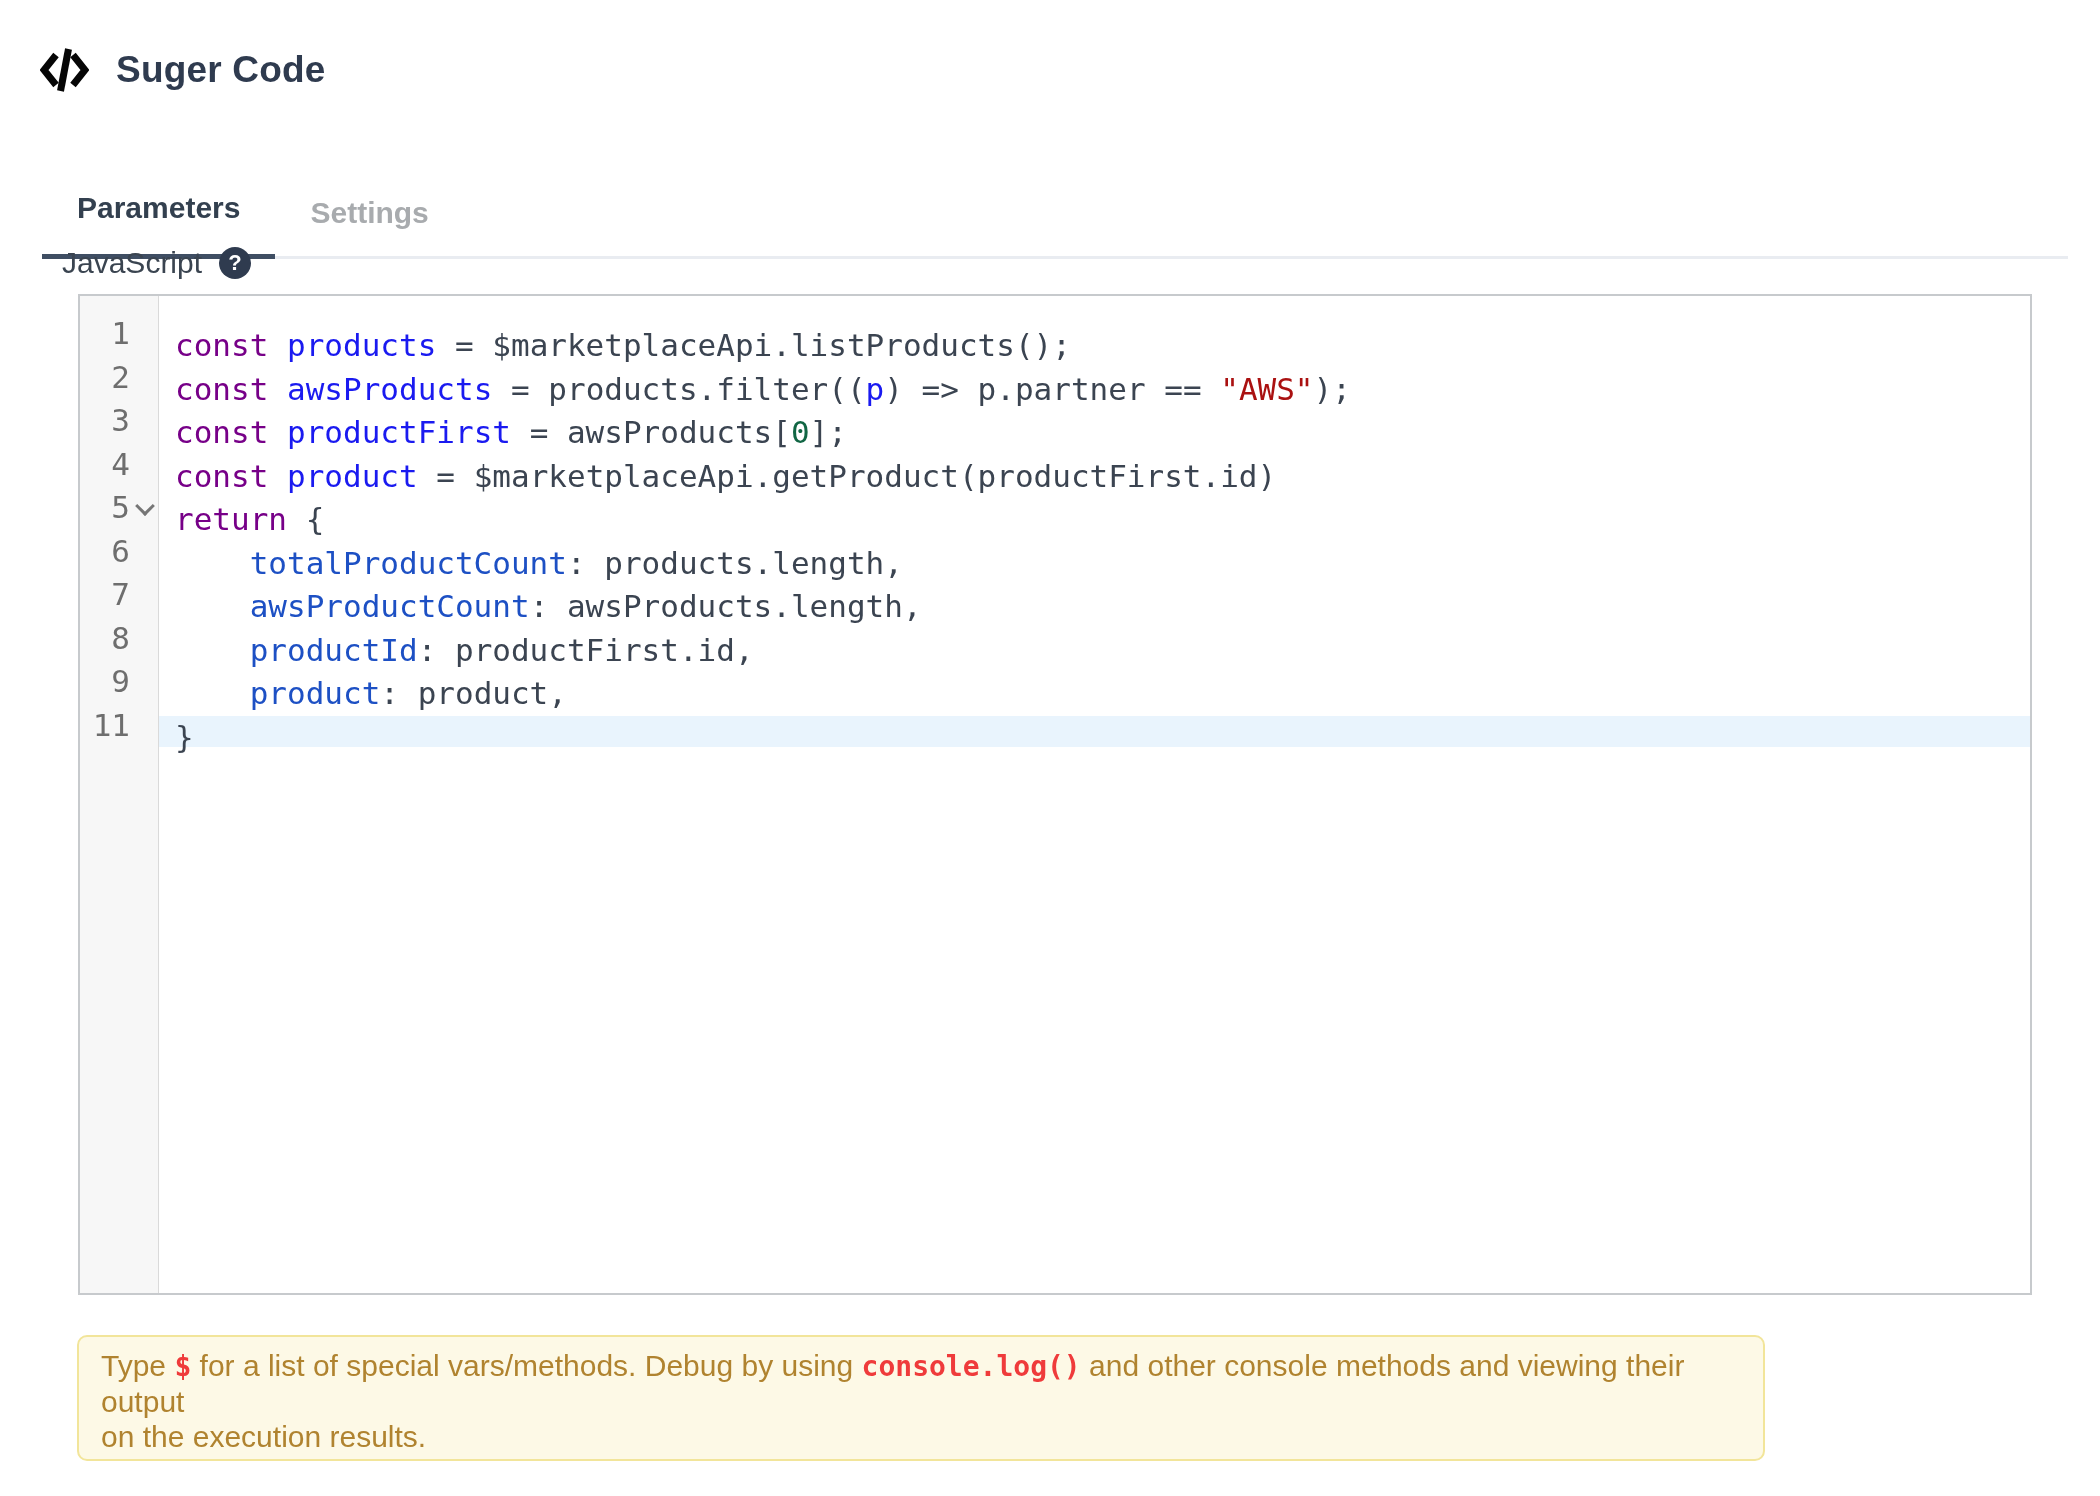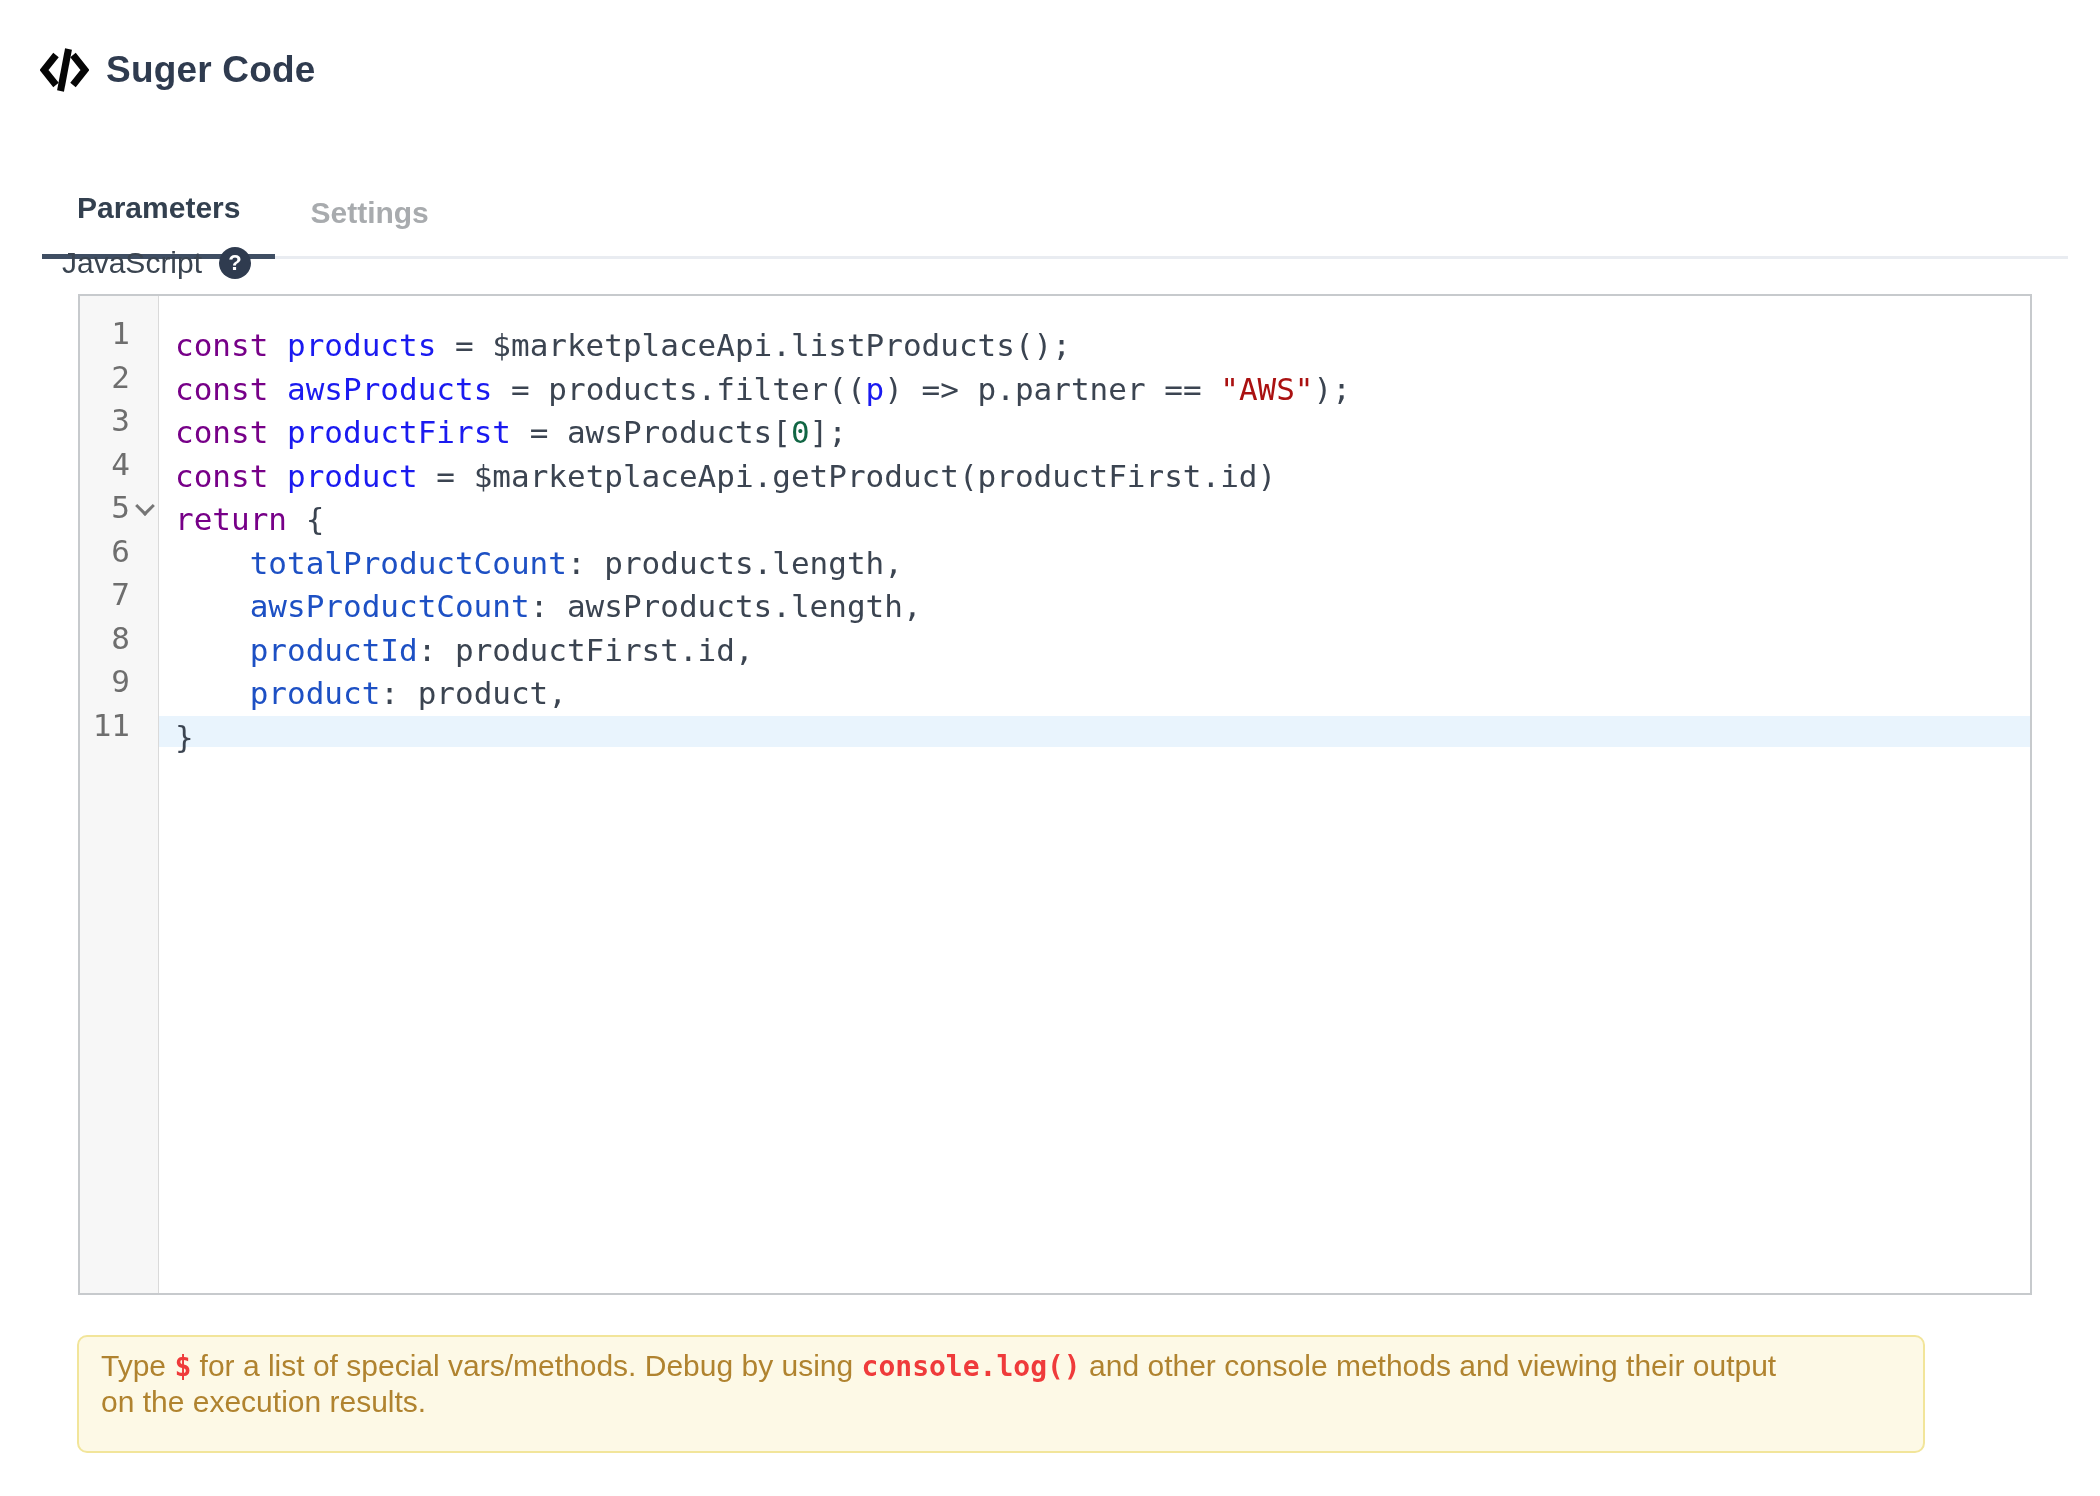--- a/index.html
+++ b/index.html
@@ -3,21 +3,21 @@
 <meta charset="utf-8">
 <style>
   html,body { margin:0; padding:0; }
   body {
     width:2100px; height:1496px; position:relative; background:#ffffff;
     font-family:"Liberation Sans", sans-serif; overflow:hidden;
     -webkit-font-smoothing:antialiased;
   }
 
   
-  .title-row { position:absolute; left:40px; top:48px; display:flex; align-items:center; gap:17px; }
+  .title-row { position:absolute; left:40px; top:48px; display:flex; align-items:center; gap:27px; }
   .code-icon-svg { display:block; }
   .page-title { font-size:37px; font-weight:700; color:#2f3b4f; letter-spacing:0.2px; }
 
   
   .tabs-bar {
     position:absolute; left:42px; top:147px; width:2026px;
     border-bottom:3px solid #e9ecf1; display:flex; align-items:flex-end;
   }
   .tab {
     font-size:30px; font-weight:600; padding:0 35px 26px 35px;
@@ -59,23 +59,23 @@
 
   .tok-kw  { color:var(--c-kw); }
   .tok-def { color:var(--c-def); }
   .tok-prop{ color:var(--c-prop); }
   .tok-str { color:var(--c-str); }
   .tok-num { color:var(--c-num); }
   .tok-txt { color:var(--c-txt); }
 
   
   .notice {
-    position:absolute; left:77px; top:1335px; width:1848px; box-sizing:border-box;
+    position:absolute; left:77px; top:1335px; width:1688px; box-sizing:border-box;
     background:var(--n-bg); border:2px solid var(--n-border); border-radius:10px;
-    padding:11px 22px 32px 22px; font-size:30px; line-height:35px; color:var(--n-text);
+    padding:11px 22px 5px 22px; font-size:30px; line-height:35px; color:var(--n-text);
   }
   .notice .seg-plain { color:var(--n-text); }
   .notice .seg-code {
     font-family:"DejaVu Sans Mono", monospace; color:var(--n-code);
     font-size:28px; font-weight:700;
   }
 </style>
 </head>
 <body style="--c-kw: #770088; --c-def: #1a1af0; --c-prop: #1d50c4; --c-str: #aa1111; --c-num: #116644; --c-txt: #3b4451; --n-bg: #fdf9e6; --n-border: #f2e59a; --n-text: #b0832f; --n-code: #ef3b3b;">
 

